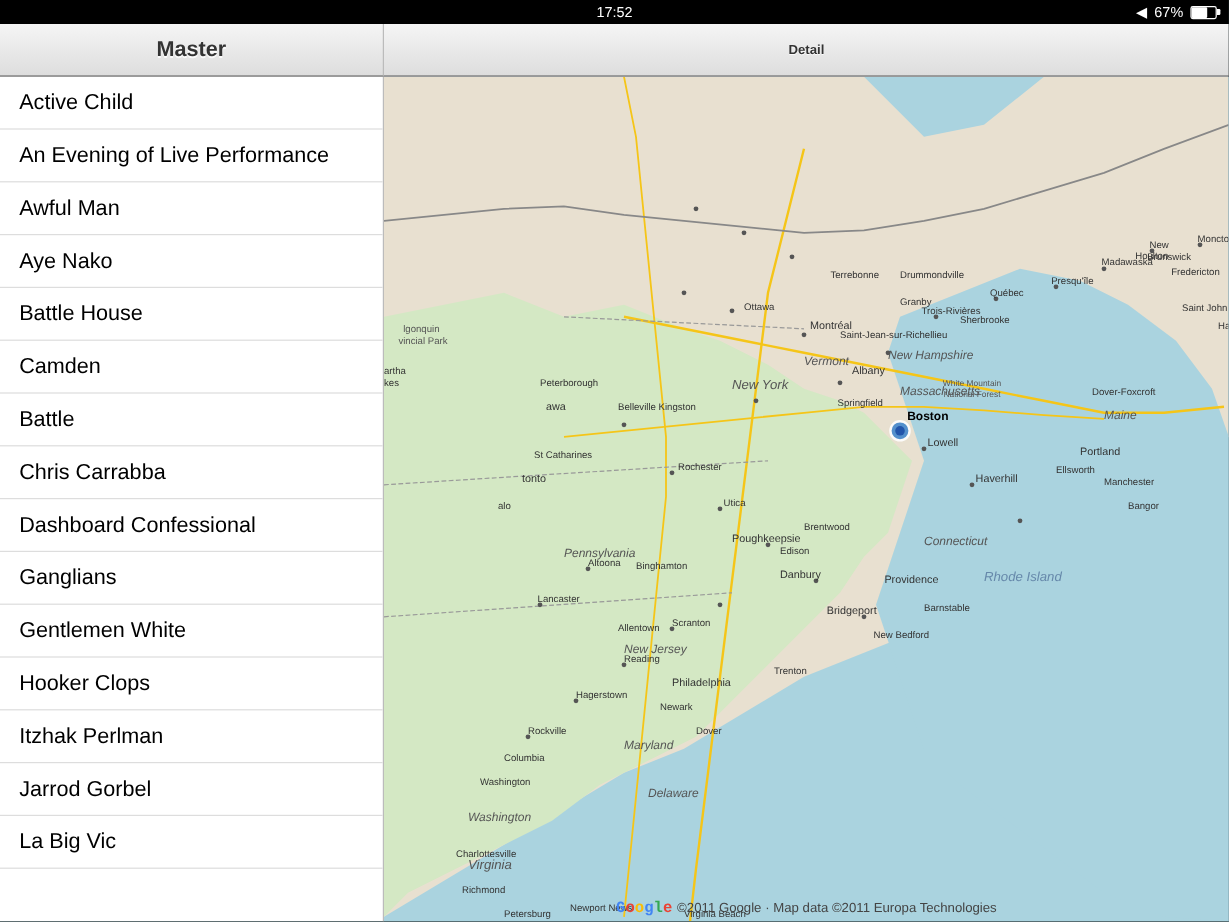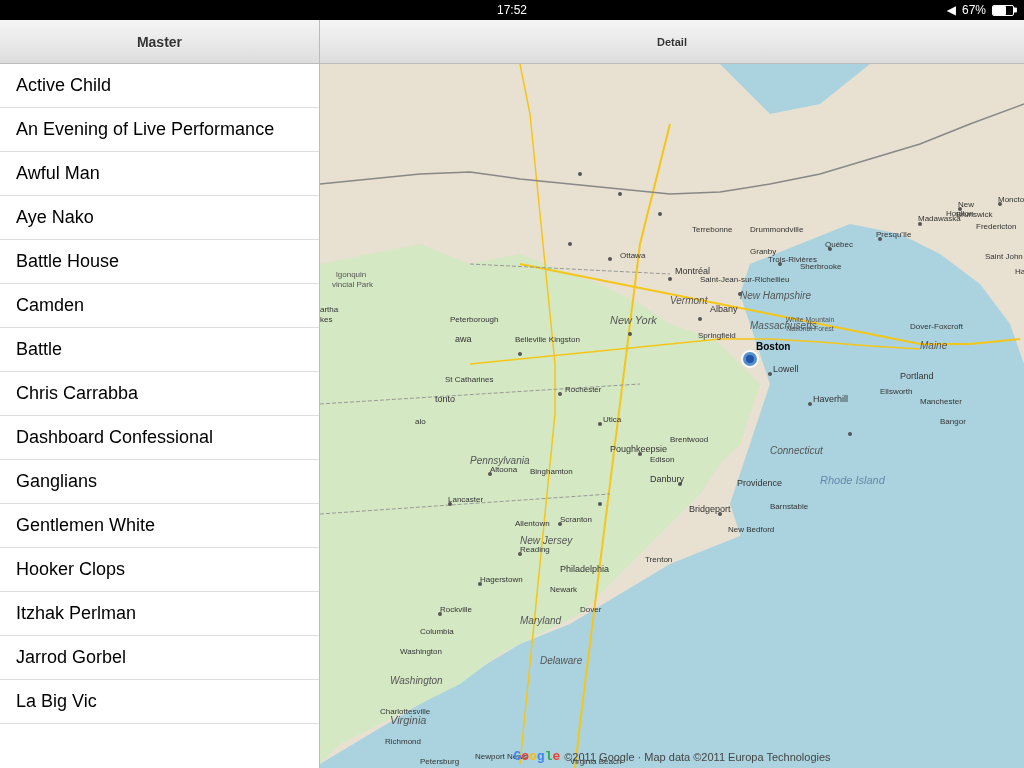--- a/index.html
+++ b/index.html
@@ -26,21 +26,21 @@
     
     #split-header {
       display: flex; height: 44px;
       background: linear-gradient(to bottom, #f5f5f5 0%, #ddd 100%);
       border-bottom: 1px solid #bbb;
     }
     #master-header {
       width: 320px; min-width: 320px;
       display: flex; align-items: center; justify-content: center;
       border-right: 1px solid #bbb;
-      font-size: 14px; font-weight: 600; color: #333;
+      font-size: 18px; font-weight: 600; color: #333;
       text-shadow: 0 1px 0 rgba(255,255,255,0.8);
     }
     #detail-header {
       flex: 1;
       display: flex; align-items: center; justify-content: center;
       font-size: 11px; font-weight: 600; color: #333;
       text-shadow: 0 1px 0 rgba(255,255,255,0.8);
     }
 
     

